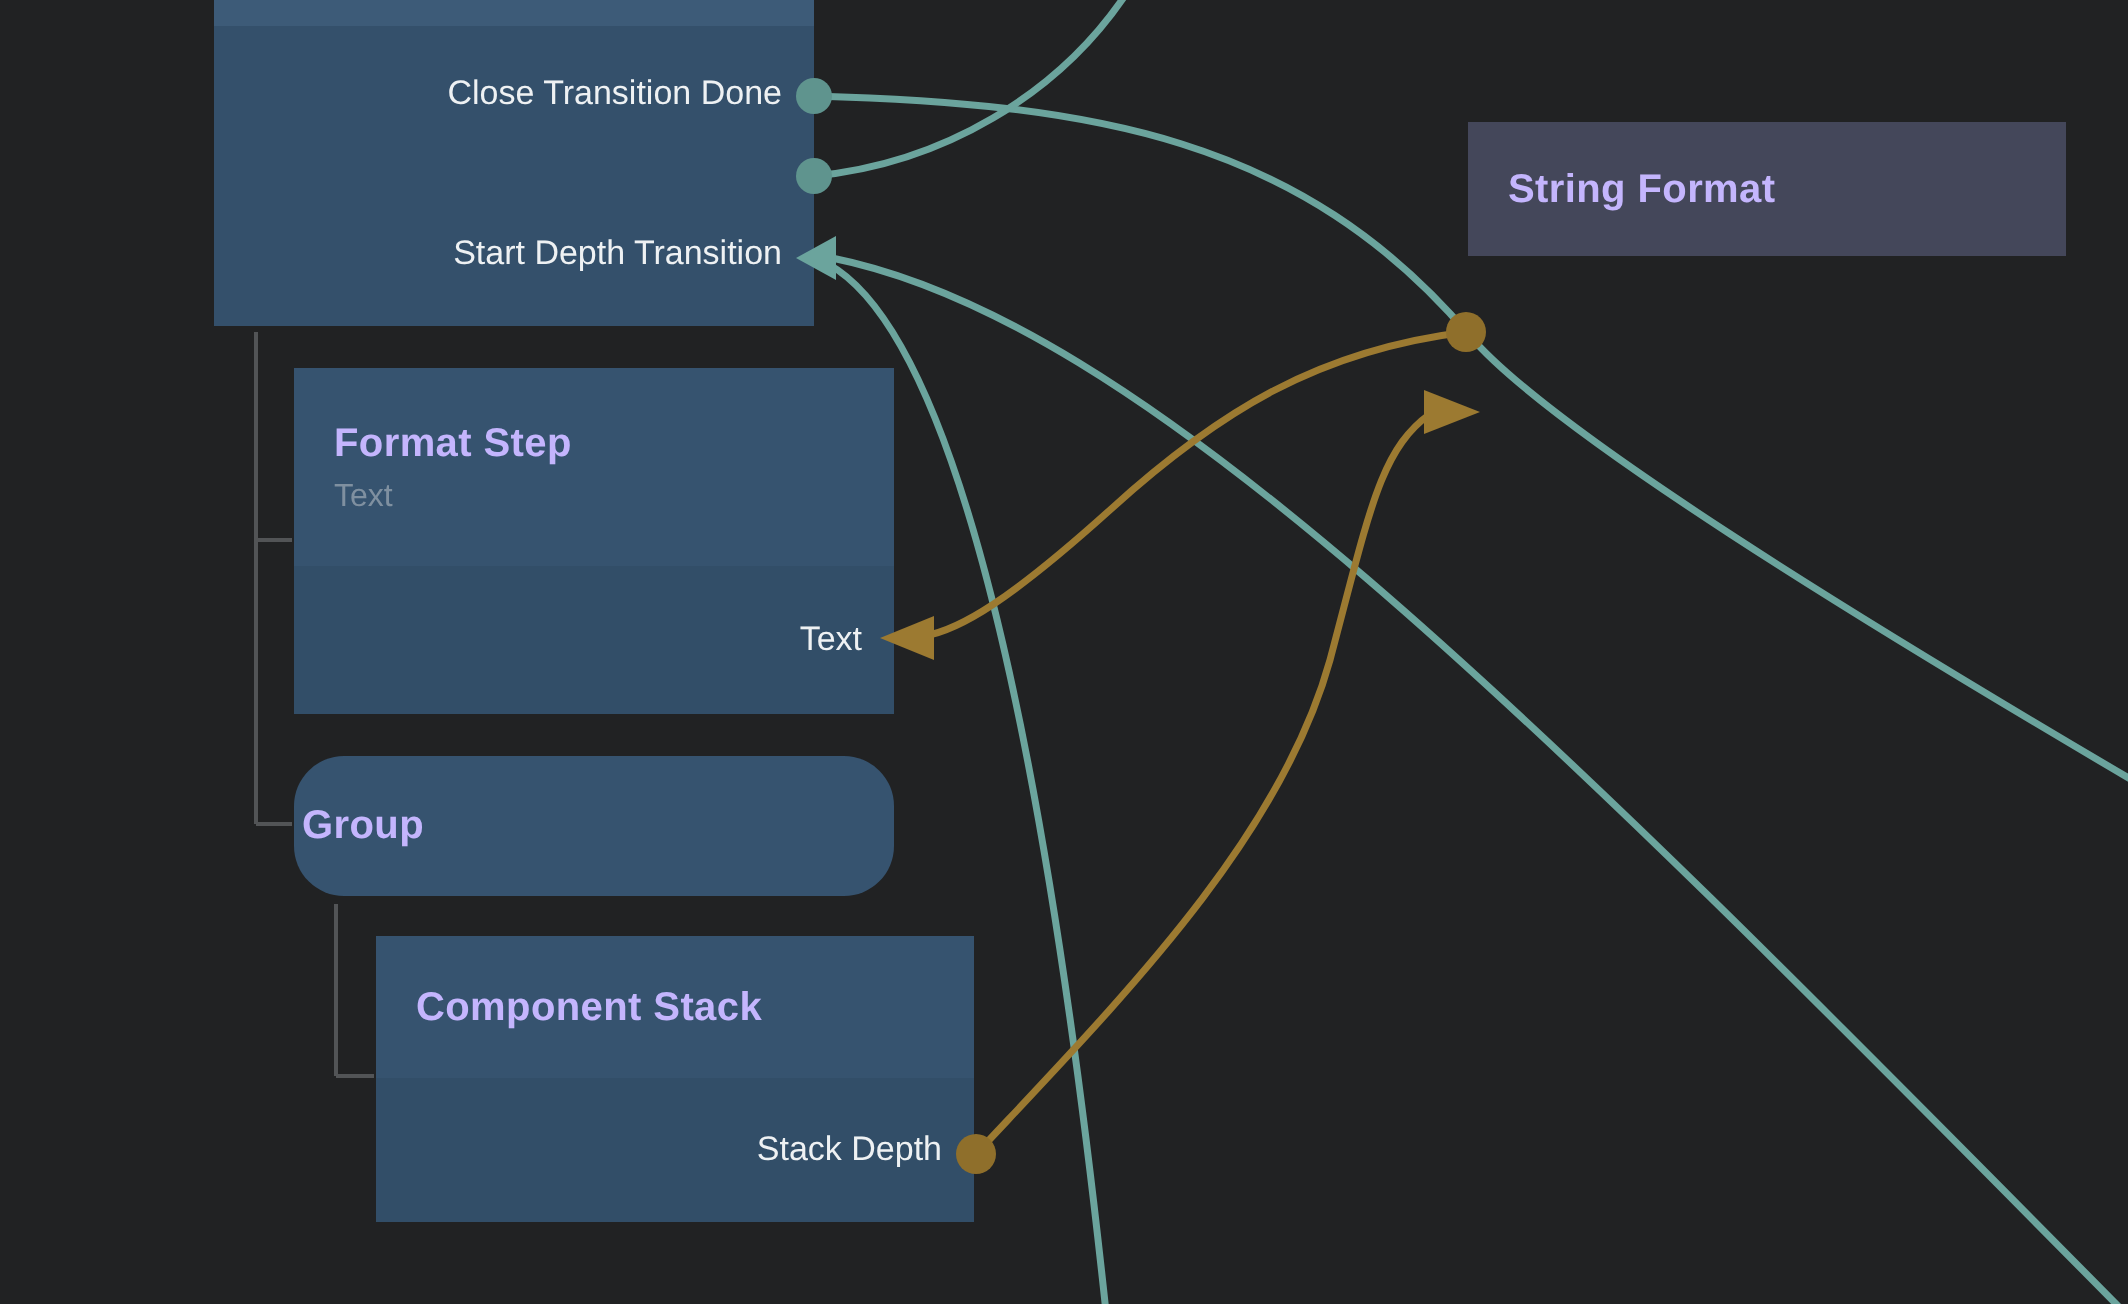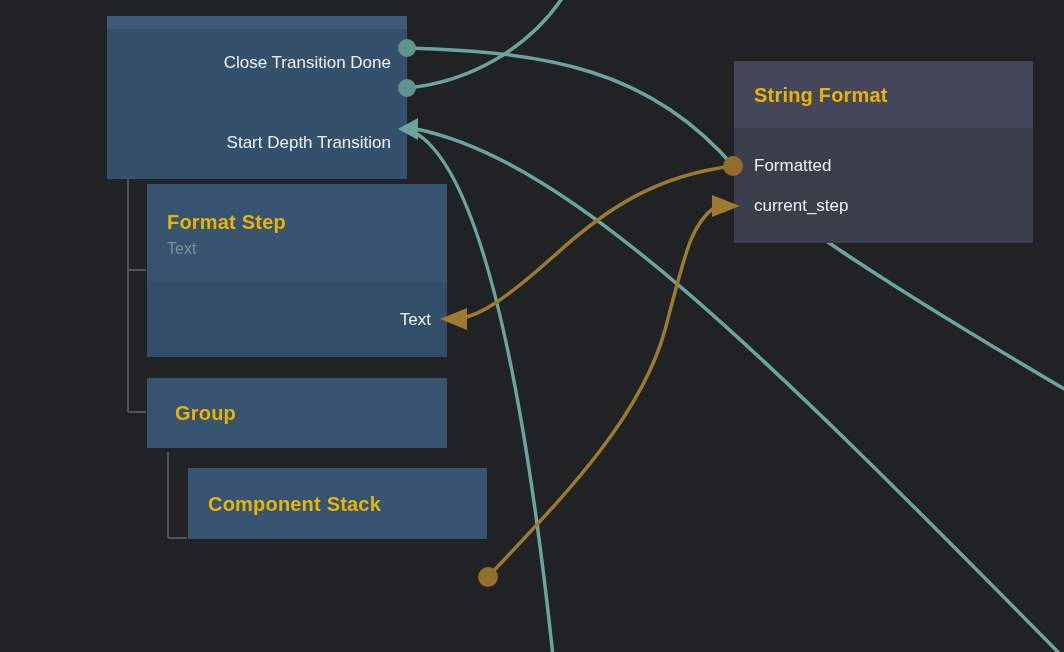--- a/index.html
+++ b/index.html
@@ -18,42 +18,42 @@
 
   
   .node-blue .hd{background:#36536f;}
   .node-blue .bd{background:#324e68;}
   
   .node-gray .hd{background:#44475a;}
   .node-gray .bd{background:#3a3d4a;}
 
   .hd,.bd{position:relative;width:100%;}
   .title{
-    font-size:20px;font-weight:600;color:#eab308;
+    font-size:20px;font-weight:600;color:#c4b5fd;
     line-height:26px;letter-spacing:.2px;
   }
   .subtitle{font-size:16px;font-weight:400;color:#7f90a0;line-height:22px;margin-top:3px;}
   .hd.pad{padding:25px 20px 0 20px;box-sizing:border-box;}
   .hd.center,.bd.center{display:flex;align-items:center;box-sizing:border-box;}
   .port-label{font-size:17px;font-weight:400;color:#eef1f3;white-space:nowrap;}
   .port-row{position:absolute;height:40px;display:flex;align-items:center;}
   .port-row.right{right:16px;justify-content:flex-end;}
   .port-row.left{left:20px;justify-content:flex-start;}
 
   
-  #node-lifecycle{left:107px;top:16px;width:300px;height:163px;}
+  #node-lifecycle{left:107px;top:0;width:300px;height:163px;}
   #node-lifecycle .hd{height:13px;background:#3d5b78;}
   #node-lifecycle .bd{height:150px;background:#34506b;}
 
   #node-current-step{left:147px;top:184px;width:300px;height:173px;}
   #node-current-step .hd{height:99px;}
   #node-current-step .bd{height:74px;}
 
   #node-group{left:147px;top:378px;width:300px;height:70px;}
-  #node-group .hd{height:70px;padding-left:28px;}
+  #node-group .hd{height:70px;padding-left:4px;border-radius:25px;}
 
   #node-component-stack{left:188px;top:468px;width:299px;height:143px;text-align:center;}
   #node-component-stack .hd{height:71px;padding-left:20px;}
   #node-component-stack .bd{height:72px;justify-content:flex-end;padding-right:16px;}
 
   #node-string-format{left:734px;top:61px;width:299px;height:182px;}
   #node-string-format .hd{height:67px;padding-left:20px;}
   #node-string-format .bd{height:115px;}
 </style>
 </head>
@@ -100,33 +100,28 @@
   <div class="node node-blue" id="node-group">
     <div class="hd center">
       <div class="title">Group</div>
     </div>
   </div>
 
   <div class="node node-blue" id="node-component-stack">
     <div class="hd center">
       <div class="title">Component Stack</div>
     </div>
+    <div class="bd center">
+      <span class="port-label">Stack Depth</span>
+    </div>
   </div>
 
   <div class="node node-gray" id="node-string-format">
     <div class="hd center">
       <div class="title">String Format</div>
-    </div>
-    <div class="bd">
-      <div class="port-row left" style="top:18px;">
-        <span class="port-label">Formatted</span>
-      </div>
-      <div class="port-row left" style="top:58px;">
-        <span class="port-label">current_step</span>
-      </div>
     </div>
   </div>
 
   <svg id="marker-layer" class="layer" width="1064" height="652" viewBox="0 0 1064 652">
     <circle cx="407" cy="48" r="9" fill="#5f948e"></circle>
     <circle cx="407" cy="88" r="9" fill="#5f948e"></circle>
     <polygon points="398,129 418,118 418,140" fill="#6ba49d"></polygon>
     <circle cx="733" cy="166" r="10" fill="#8f6f2b"></circle>
     <polygon points="740,206 712,195 712,217" fill="#9c7a31"></polygon>
     <polygon points="440,319 467,308 467,330" fill="#9c7a31"></polygon>

